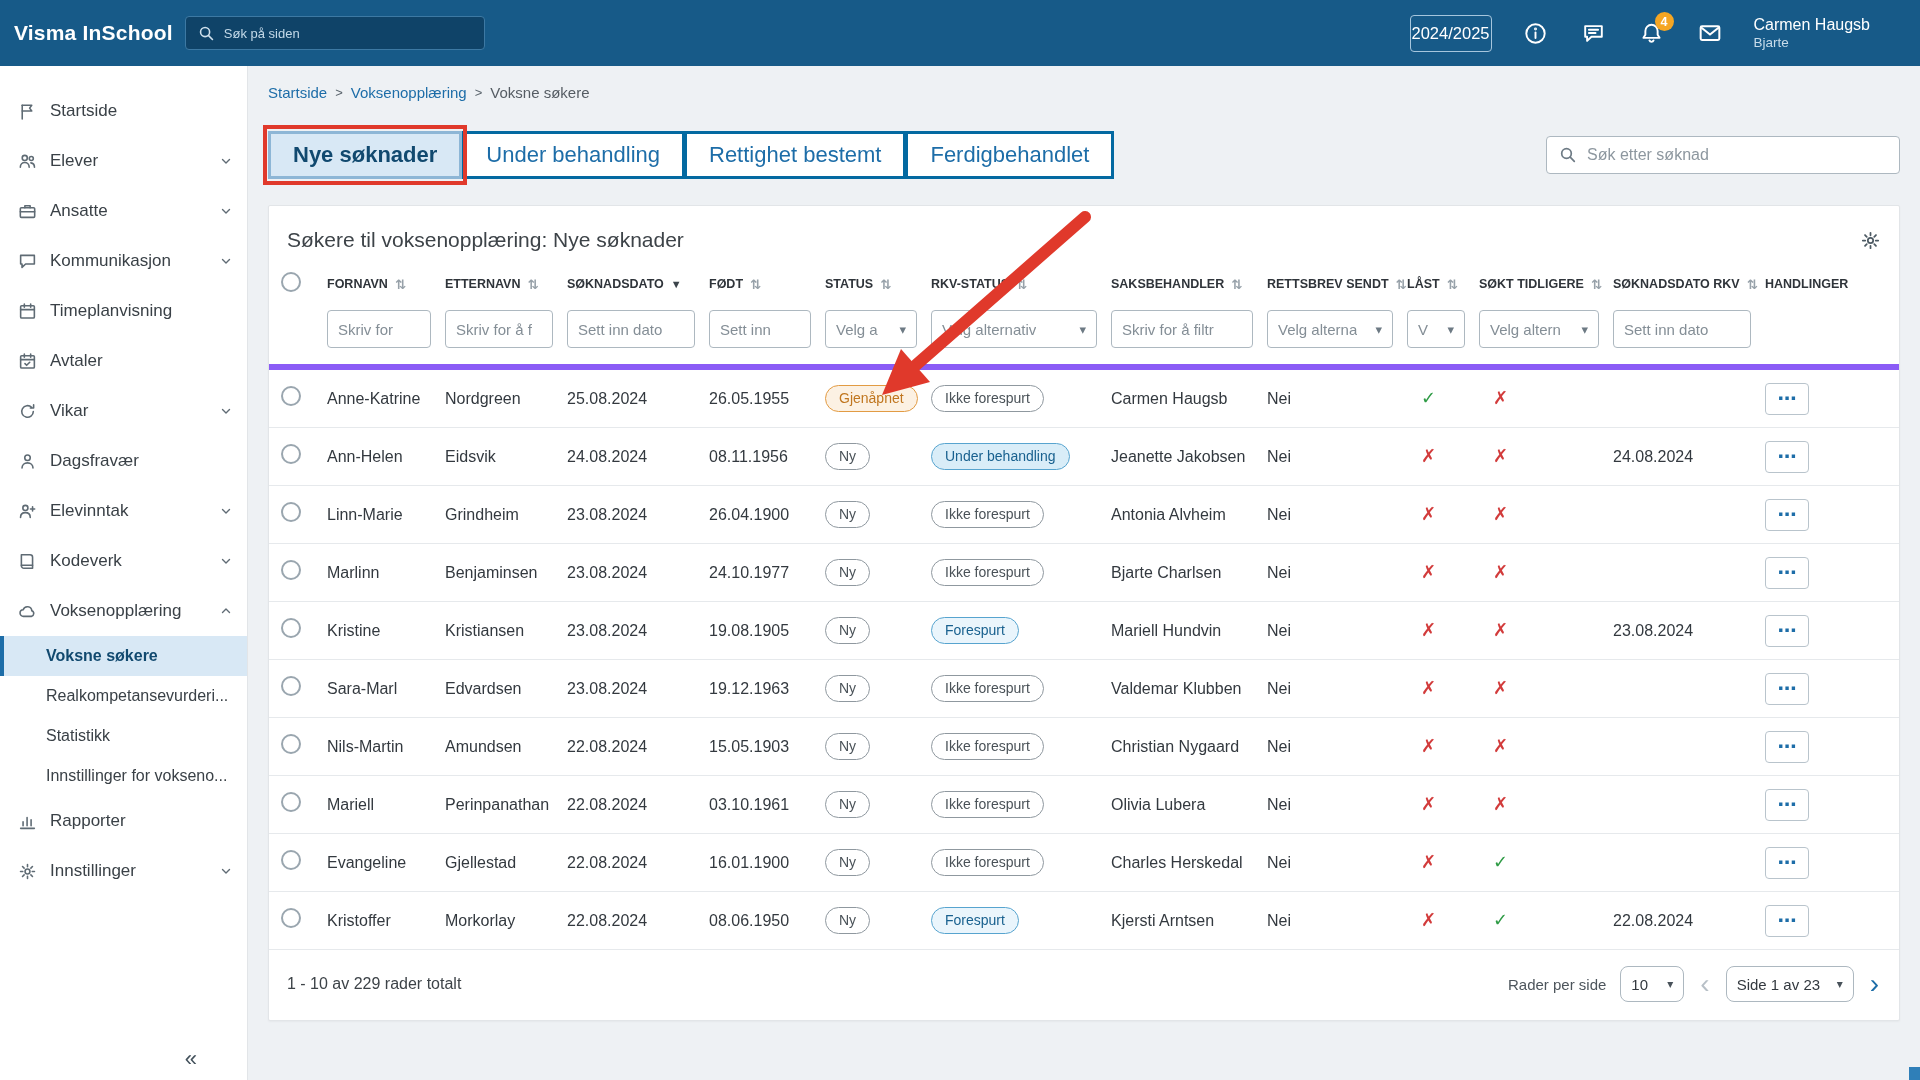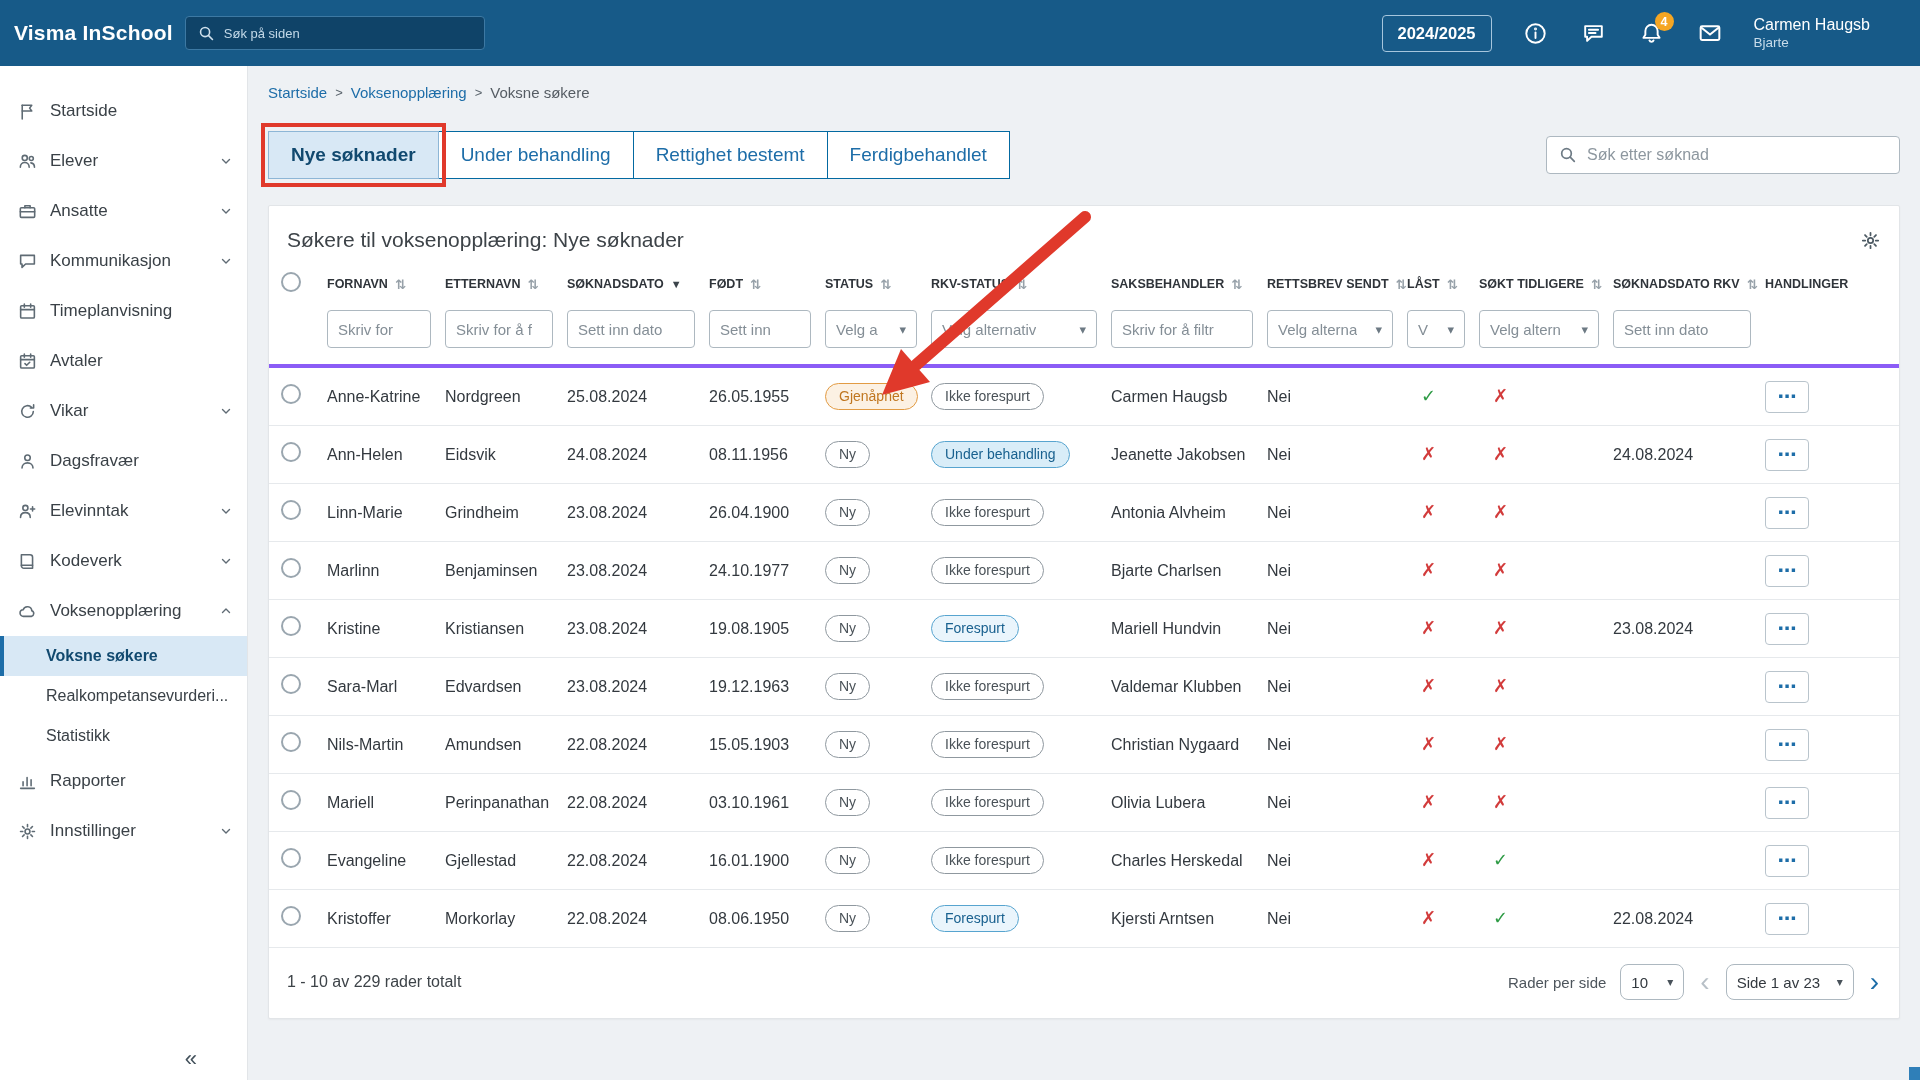--- a/index.html
+++ b/index.html
@@ -20,21 +20,21 @@
     background:#0f4368; border:1px solid #3d79a3; border-radius:4px; padding:0 12px;
   }
   .top-search input {
     background:transparent; border:none; outline:none; color:#eaf3fa; font-size:13px; width:100%;
     font-family:inherit;
   }
   .top-search input::placeholder { color:#c3d9e8; }
   .top-right { margin-left:auto; display:flex; align-items:center; gap:30px; }
   .year-btn {
     border:1.5px solid #a6c6dd; border-radius:4px; background:transparent; color:#fff;
-    font-size:16.5px; font-weight:bold; padding:8px 15px; cursor:pointer; font-family:inherit;
+    font-size:16.5px; font-weight:normal; padding:8px 1px; cursor:pointer; font-family:inherit;
   }
   .tb-icon { position:relative; display:flex; align-items:center; justify-content:center; width:28px; height:28px; cursor:pointer; }
   .tb-icon svg { stroke:#fff; }
   .badge-count {
     position:absolute; top:-7px; right:-8px; min-width:19px; height:19px; border-radius:10px;
     background:#f5a623; color:#fff; font-size:12.5px; font-weight:bold;
     display:flex; align-items:center; justify-content:center; padding:0 4px;
   }
   .user-block { display:flex; align-items:center; gap:10px; cursor:pointer; }
   .user-names { text-align:left; line-height:1.2; }
@@ -67,21 +67,21 @@
   
   .main { flex:1; padding:16px 20px 0 20px; position:relative; min-width:0; }
   .breadcrumb { display:flex; align-items:center; gap:8px; font-size:15px; margin:2px 0 30px 0; }
   .breadcrumb a { color:#1d6da8; text-decoration:none; cursor:pointer; }
   .crumb-sep { color:#5a646c; font-size:13px; }
   .crumb-current { color:#555c63; }
   .tabs-row { display:flex; align-items:center; justify-content:space-between; margin-bottom:26px; }
   .tabs { display:inline-flex; }
   .tab {
     height:48px; display:flex; align-items:center; padding:0 22px; background:#fff;
-    border:1px solid #0369a1; color:#1d6da8; font-size:19px; cursor:pointer; margin-left:-1px;
+    border:3px solid #0369a1; color:#1d6da8; font-size:22px; cursor:pointer; margin-left:-1px;
     white-space:nowrap; position:relative;
   }
   .tab:first-child { margin-left:0; }
   .tab.active { background:#d8e8f5; border-color:#8db6d6; color:#11496f; font-weight:bold; z-index:2; }
   .tab-annotation {
     position:absolute; inset:-9px -8px; border:4px solid #e0392b; pointer-events:none; z-index:40;
   }
   .big-search {
     display:flex; align-items:center; gap:10px; width:354px; height:38px; background:#fff;
     border:1px solid #adb8c0; border-radius:4px; padding:0 12px;
@@ -96,21 +96,21 @@
   .gear-btn { color:#4d5a63; cursor:pointer; display:flex; }
   .grid-row {
     display:grid;
     grid-template-columns:58px 118px 122px 142px 116px 106px 180px 156px 140px 72px 134px 152px minmax(90px,1fr);
     align-items:center;
   }
   .thead-row { padding:6px 16px 10px 0; }
   .th { display:flex; align-items:center; gap:7px; font-size:12.5px; font-weight:bold; color:#2f343a; white-space:nowrap; cursor:pointer; }
   .sort-ic { color:#97a1a9; font-size:13px; }
   .sort-desc { color:#3c444b; font-size:11px; }
-  .filter-row { padding:4px 0 16px 0; border-bottom:4px solid #8b5cf6; }
+  .filter-row { padding:4px 0 16px 0; border-bottom:6px solid #8b5cf6; }
   .fctl {
     height:38px; width:calc(100% - 14px); border:1px solid #adb8c0; border-radius:4px;
     padding:0 10px; font-size:15px; color:#33393f; background:#fff; font-family:inherit; outline:none;
   }
   input.fctl::placeholder { color:#848e96; }
   .fselect {
     display:flex; align-items:center; justify-content:space-between; gap:4px; cursor:pointer;
     color:#848e96; overflow:hidden; white-space:nowrap;
   }
   .fselect .dd { color:#6d7a84; font-size:13px; flex-shrink:0; }
@@ -325,20 +325,21 @@
       <span class="chev">
           <svg class="ic" width="14" height="14" viewBox="0 0 18 18" fill="none" stroke="currentColor" stroke-width="1.8" stroke-linecap="round" stroke-linejoin="round">
             <polyline points="4.5,11 9,6.5 13.5,11"></polyline>
           </svg>
         </span>
     </div>
     <div class="nav-sub">
       <div class="nav-subitem active">Voksne søkere</div>
       <div class="nav-subitem">Realkompetansevurderi...</div>
       <div class="nav-subitem">Statistikk</div>
+      <div class="nav-subitem">Innstillinger for vokseno...</div>
     </div>
     <div class="nav-item">
       <svg class="ic" width="19" height="19" viewBox="0 0 18 18" fill="none" stroke="currentColor" stroke-width="1.5" stroke-linecap="round" stroke-linejoin="round">
           <path d="M2.5 15.5h13"></path>
           <path d="M4.8 13V9.2M8.6 13V5.2M12.4 13V7.4"></path>
         </svg>
       <span>Rapporter</span>
     </div>
     <div class="nav-item">
       <svg class="ic" width="19" height="19" viewBox="0 0 18 18" fill="none" stroke="currentColor" stroke-width="1.5" stroke-linecap="round" stroke-linejoin="round">

